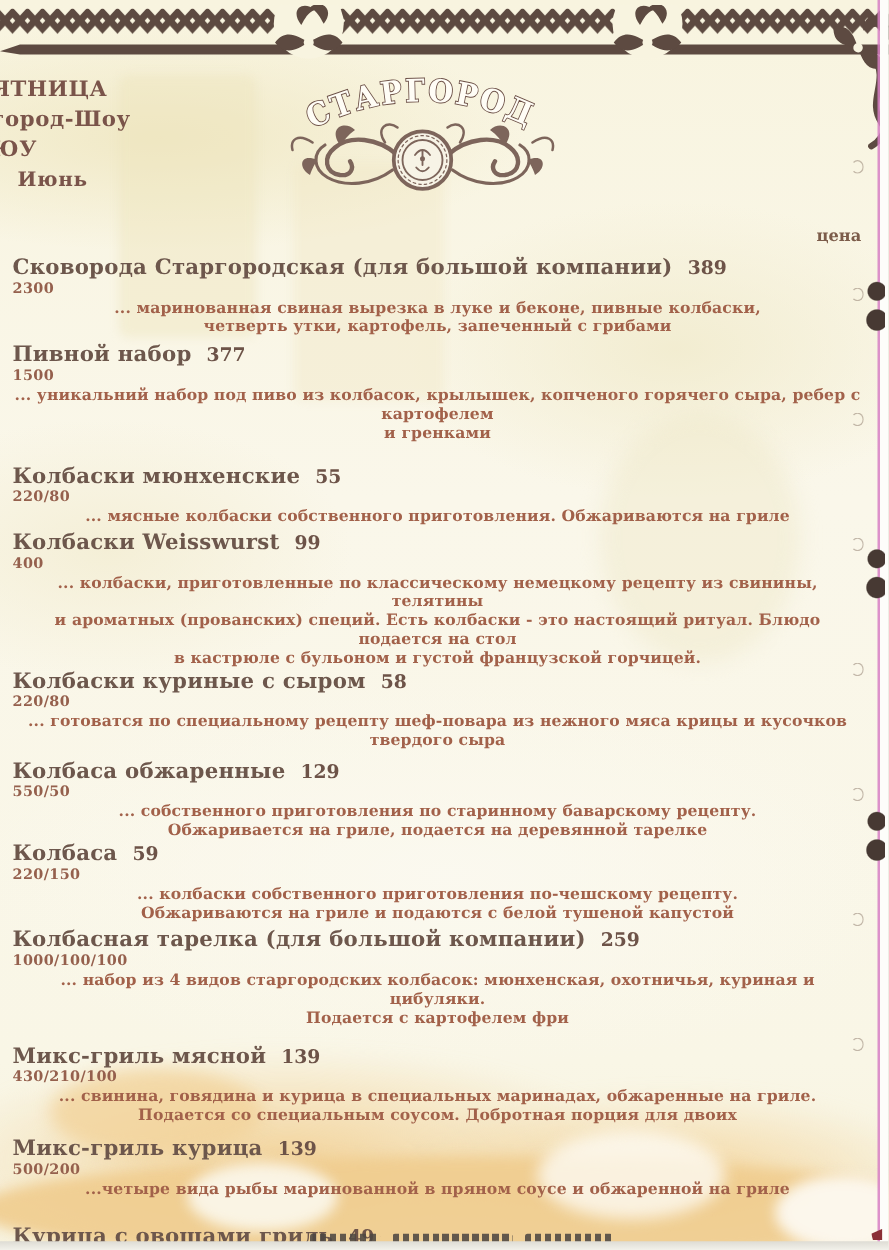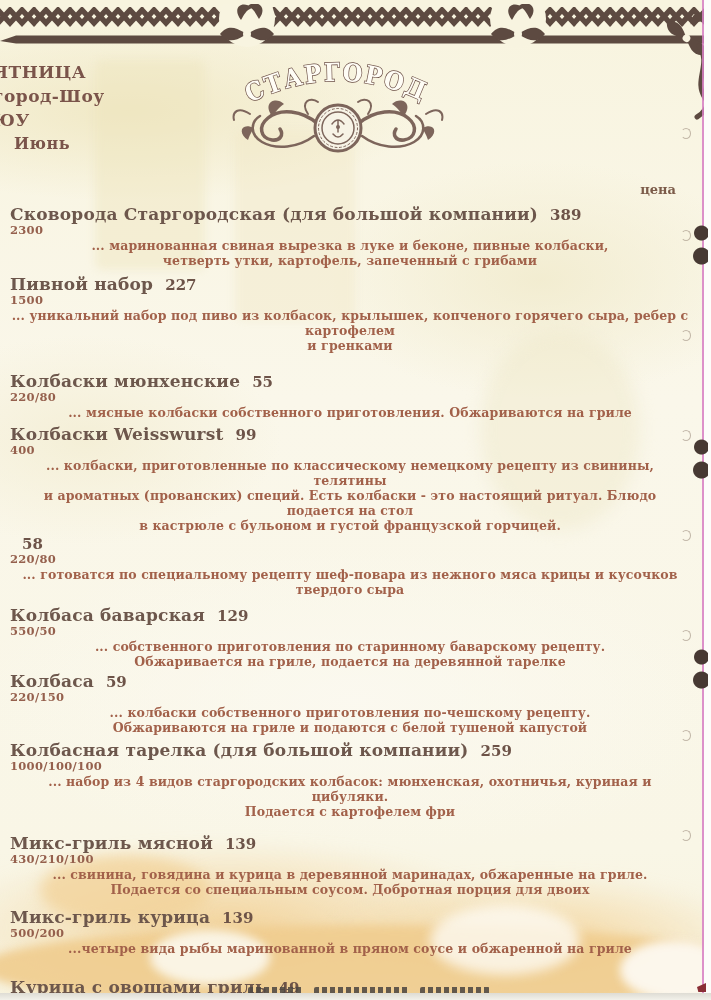--- a/index.html
+++ b/index.html
@@ -25,21 +25,21 @@
   .wm1{left:95px; top:60px; width:110px; height:210px; border-radius:8px; background:rgba(238,228,188,.45); filter:blur(4px);}
   .wm2{left:235px; top:130px; width:120px; height:190px; border-radius:8px; background:rgba(240,231,195,.4); filter:blur(4px);}
   .wm3{left:480px; top:330px; width:160px; height:200px; background:rgba(240,234,204,.5); filter:blur(8px);}
 
   .border-svg{position:absolute; left:0; top:4px; z-index:3;}
   .logo-svg{position:absolute; left:232px; top:52px; z-index:3;}
 
   .hdr-left{position:absolute; left:-7px; top:60px; z-index:3; color:#7a544a; font-weight:bold; line-height:24px; font-size:17px; letter-spacing:.5px;}
   .hdr-left .l4{font-size:16px; padding-left:21px;}
 
-  .price-hdr{position:absolute; right:35px; top:182px; z-index:3; color:#7c5c4a; font-weight:bold; font-size:13px;}
+  .price-hdr{position:absolute; right:22px; top:182px; z-index:3; color:#7c5c4a; font-weight:bold; font-size:13px;}
 
   .menu{position:absolute; left:10px; top:204px; width:680px; z-index:3;}
   .item .row{display:flex; align-items:baseline;}
   .name{font-weight:bold; font-size:17px; line-height:20px; color:#6d574c; letter-spacing:.2px;}
   .price{font-weight:bold; font-size:15px; color:#6d5348; flex-shrink:0; padding-left:12px;}
   .weight{font-size:11.5px; line-height:13px; color:#95604d; font-weight:bold; letter-spacing:.3px;}
   .desc{font-size:12.5px; line-height:15px; color:#a2614a; margin-top:1px; white-space:pre-line; font-weight:bold; letter-spacing:.1px;text-align:center;}
 
   .edge-white{position:absolute; right:0; top:0; width:7px; height:100%; background:#fdfdfa; z-index:4;}
   .edge-pink{position:absolute; right:7px; top:0; width:2px; height:100%; background:#d77fc4; z-index:4; opacity:.85;}
@@ -137,21 +137,21 @@
           <span class="price">389</span>
         </div>
       <div class="weight">2300</div>
       <div class="desc">... маринованная свиная вырезка в луке и беконе, пивные колбаски,
 четверть утки,  картофель, запеченный с грибами</div>
     </div>
 
     <div class="item" style="margin-top:6px">
       <div class="row">
           <span class="name">Пивной набор</span>
-          <span class="price">227</span>
+          <span class="price">377</span>
         </div>
       <div class="weight">1500</div>
       <div class="desc">... уникальний набор под пиво из колбасок, крылышек, копченого горячего сыра, ребер с картофелем
 и гренками</div>
     </div>
 
     <div class="item" style="margin-top:18px">
       <div class="row">
           <span class="name">Колбаски мюнхенские</span>
           <span class="price">55</span>
@@ -166,29 +166,30 @@
           <span class="price">99</span>
         </div>
       <div class="weight">400</div>
       <div class="desc">... колбаски, приготовленные по классическому немецкому рецепту из свинины, телятины
 и ароматных (прованских) специй. Есть колбаски - это настоящий ритуал. Блюдо подается на стол
 в кастрюле с бульоном и густой французской горчицей.</div>
     </div>
 
     <div class="item" style="margin-top:2px">
       <div class="row">
+          <span class="name">Колбаски куриные с сыром</span>
           <span class="price">58</span>
         </div>
       <div class="weight">220/80</div>
       <div class="desc">... готоватся по специальному рецепту шеф-повара из нежного мяса крицы и кусочков твердого сыра</div>
     </div>
 
     <div class="item" style="margin-top:8px">
       <div class="row">
-          <span class="name">Колбаса баварская</span>
+          <span class="name">Колбаса обжаренные</span>
           <span class="price">129</span>
         </div>
       <div class="weight">550/50</div>
       <div class="desc">... собственного приготовления по старинному баварскому рецепту.
 Обжаривается на гриле, подается на деревянной тарелке</div>
     </div>
 
     <div class="item" style="margin-top:2px">
       <div class="row">
           <span class="name">Колбаса</span>
@@ -208,21 +209,21 @@
       <div class="desc">... набор из 4 видов старгородских колбасок: мюнхенская, охотничья, куриная и цибуляки.
 Подается с картофелем фри</div>
     </div>
 
     <div class="item" style="margin-top:14px">
       <div class="row">
           <span class="name">Микс-гриль мясной</span>
           <span class="price">139</span>
         </div>
       <div class="weight">430/210/100</div>
-      <div class="desc">... свинина, говядина и курица в деревянной маринадах, обжаренные на гриле.
+      <div class="desc">... свинина, говядина и курица в специальных маринадах, обжаренные на гриле.
 Подается со специальным соусом. Добротная порция для двоих</div>
     </div>
 
     <div class="item" style="margin-top:10px">
       <div class="row">
           <span class="name">Микс-гриль курица</span>
           <span class="price">139</span>
         </div>
       <div class="weight">500/200</div>
       <div class="desc">...четыре вида рыбы маринованной в пряном соусе и обжаренной на гриле</div>

